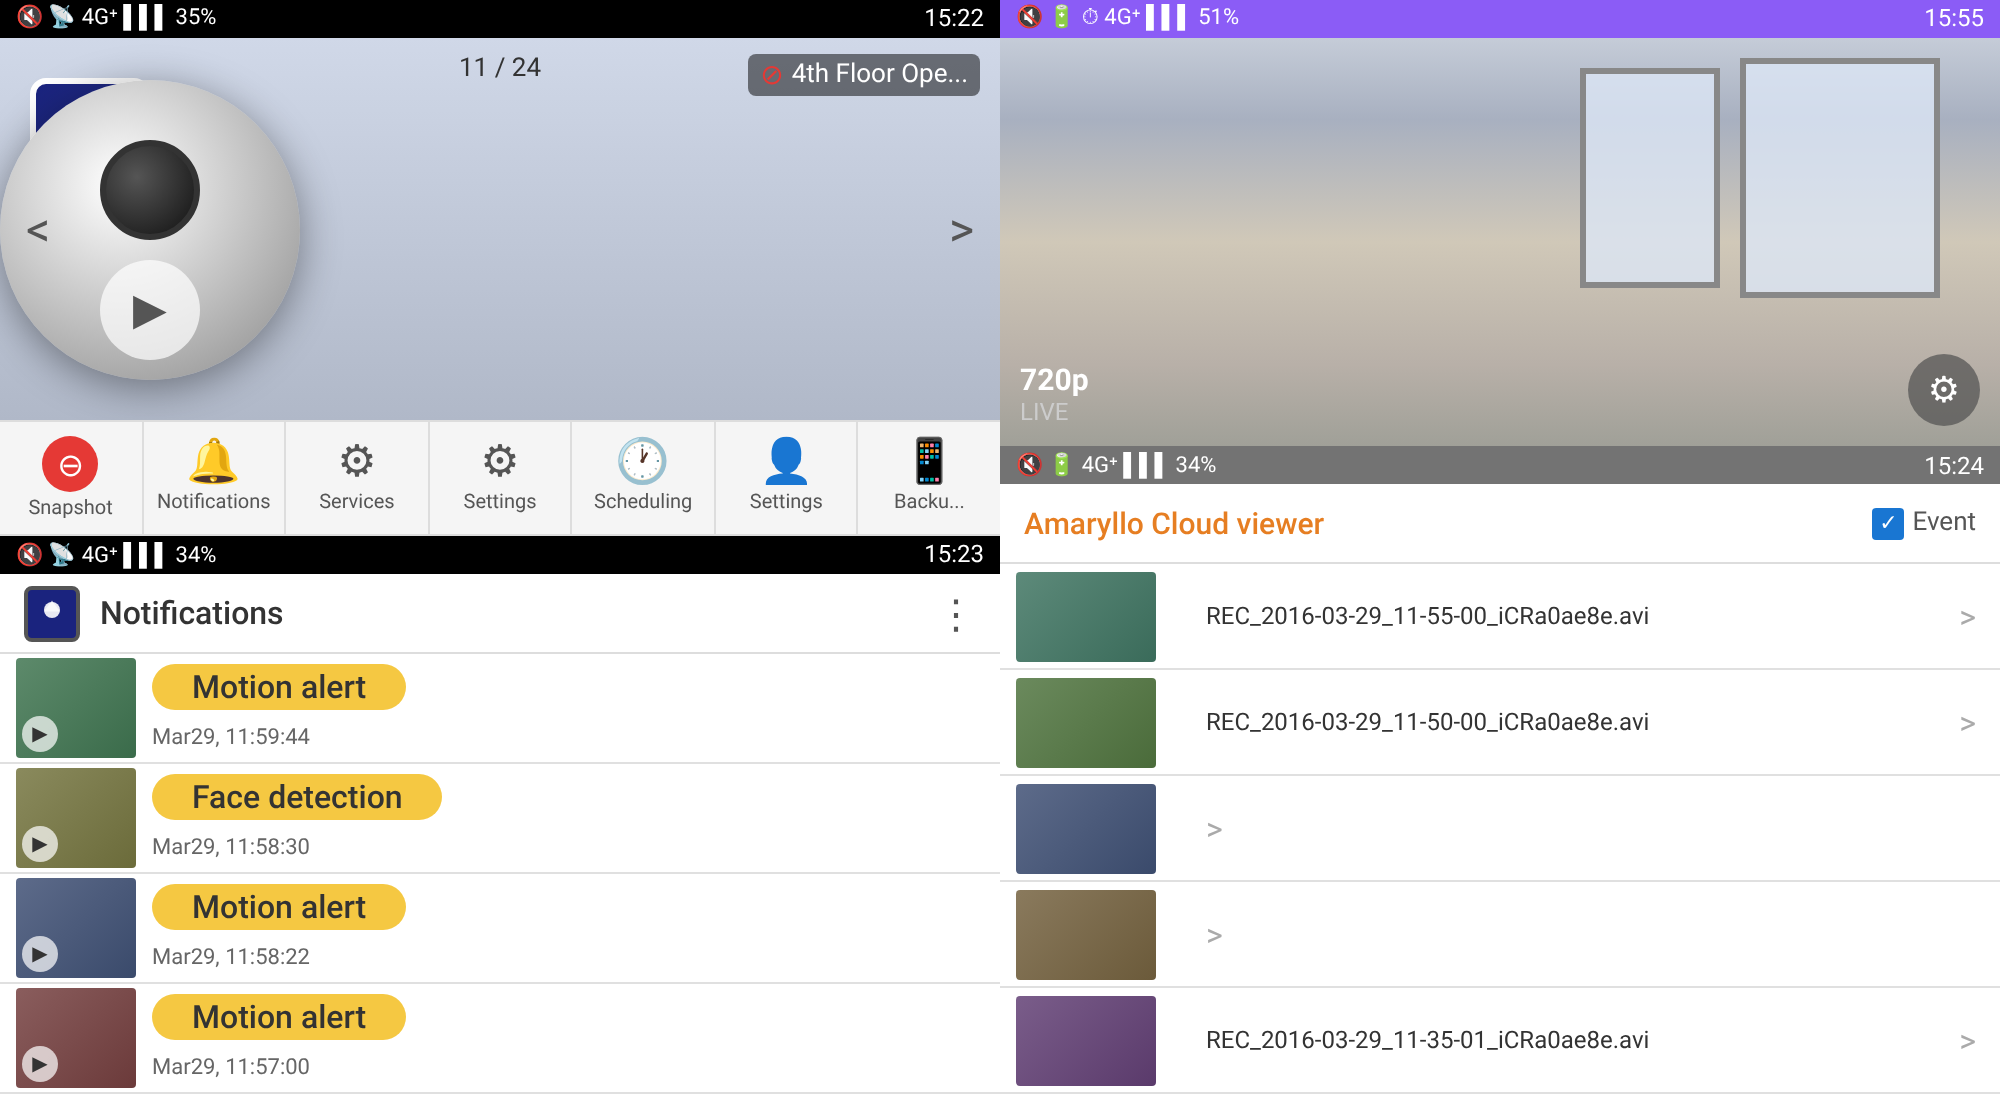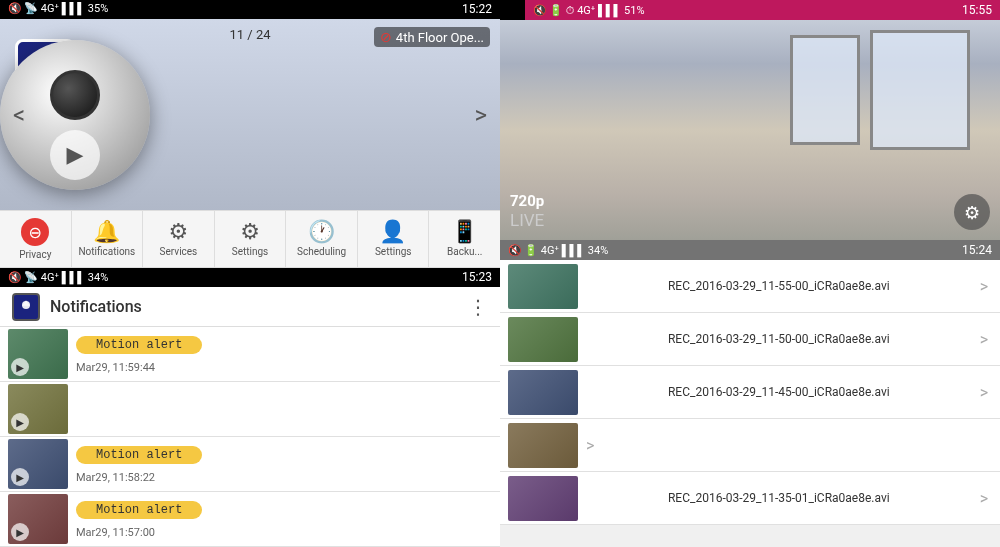--- a/index.html
+++ b/index.html
@@ -287,53 +287,50 @@
       font-size: 10px;
       color: #333;
     }
     .notif-info {
       flex: 1;
     }
     .notif-badge {
       display: inline-block;
       padding: 2px 20px;
       border-radius: 12px;
-      font-size: 12px;
+      font-size: 16px;
       font-weight: 500;
       margin-bottom: 2px;
-      font-family: Liberation Mono, monospace;
     }
     .badge-motion { background: #f5c842; color: #333; }
     .badge-face { background: #f5c842; color: #333; }
     .notif-time {
       font-size: 11px;
       color: #666;
       text-align: right;
     }
 
     
     .right-panel {
       width: 500px;
       height: 547px;
       display: flex;
       flex-direction: column;
       background: #000;
     }
 
     
     .status-bar-right {
-      background: #be185d;
+      background: #8b5cf6;
       color: #fff;
       font-size: 11px;
       display: flex;
       justify-content: space-between;
-      align-items: center;
       padding: 2px 8px;
       height: 20px;
-      margin-left: 25px;
     }
 
     
     .live-view {
       height: 220px;
       background: linear-gradient(160deg, #c8cdd8 0%, #9098a8 30%, #d4cbb8 60%, #b8b0a0 100%);
       position: relative;
       overflow: hidden;
     }
     .live-room {
@@ -361,21 +358,21 @@
       border: 3px solid #888;
     }
     .live-badge {
       position: absolute;
       bottom: 10px;
       left: 10px;
       color: #fff;
       font-size: 13px;
     }
     .live-badge .res { font-weight: bold; font-size: 15px; }
-    .live-badge .live-text { font-size: 17px; color: #ccc; }
+    .live-badge .live-text { font-size: 12px; color: #ccc; }
     .live-settings {
       position: absolute;
       bottom: 10px;
       right: 10px;
       width: 36px;
       height: 36px;
       background: rgba(80,80,80,0.7);
       border-radius: 50%;
       display: flex;
       align-items: center;
@@ -439,24 +436,23 @@
     .cloud-list {
       flex: 1;
       overflow: hidden;
     }
     .cloud-item {
       background: #fff;
       display: flex;
       align-items: center;
       border-bottom: 1px solid #e0e0e0;
       height: 53px;
-      gap: 8px;
+      gap: 25px;
       padding: 0 12px 0 8px;
       cursor: pointer;
-      text-align: center;
     }
     .cloud-thumb {
       width: 70px;
       height: 45px;
       border-radius: 2px;
       flex-shrink: 0;
     }
     .cloud-thumb-1 { background: linear-gradient(135deg, #5d8a7a, #3a6b5a); }
     .cloud-thumb-2 { background: linear-gradient(135deg, #6b8a5d, #4a6b3a); }
     .cloud-thumb-3 { background: linear-gradient(135deg, #5d6b8a, #3a4a6b); }
@@ -511,21 +507,21 @@
       <div class="play-btn">▶</div>
     </div>
 
     <div class="nav-arrow left">&lt;</div>
     <div class="nav-arrow right">&gt;</div>
   </div>
 
   <div class="tab-bar">
     <div class="tab-item">
       <div class="privacy-icon">⊖</div>
-      <span>Privacy</span>
+      <span>Snapshot</span>
     </div>
     <div class="tab-item">
       <span class="tab-icon">🔔</span>
       <span>Notifications</span>
     </div>
     <div class="tab-item">
       <span class="tab-icon">⚙</span>
       <span>Services</span>
     </div>
     <div class="tab-item">
@@ -570,20 +566,24 @@
         </div>
         <div class="notif-info">
           <span class="notif-badge badge-motion">Motion alert</span><br>
           <span class="notif-time">Mar29, 11:59:44</span>
         </div>
       </div>
       <div class="notif-item">
         <div class="notif-thumb notif-thumb-2">
           <div class="play-overlay">▶</div>
         </div>
+        <div class="notif-info">
+          <span class="notif-badge badge-face">Face detection</span><br>
+          <span class="notif-time">Mar29, 11:58:30</span>
+        </div>
       </div>
       <div class="notif-item">
         <div class="notif-thumb notif-thumb-3">
           <div class="play-overlay">▶</div>
         </div>
         <div class="notif-info">
           <span class="notif-badge badge-motion">Motion alert</span><br>
           <span class="notif-time">Mar29, 11:58:22</span>
         </div>
       </div>
@@ -619,35 +619,41 @@
     </div>
     <div class="live-settings">⚙</div>
   </div>
 
   <div class="status-bar-cloud">
     <span>🔇 🔋 4G⁺ ▌▌▌ 34%</span>
     <span class="sb-time">15:24</span>
   </div>
 
   <div class="cloud-panel">
+    <div class="cloud-header">
+      <span class="cloud-title">Amaryllo Cloud viewer</span>
+      <div class="cloud-event">
+        <div class="event-checkbox">✓</div>
+        <span>Event</span>
+      </div>
+    </div>
 
     <div class="cloud-list">
       <div class="cloud-item">
         <div class="cloud-thumb cloud-thumb-1"></div>
         <span class="cloud-filename">REC_2016-03-29_11-55-00_iCRa0ae8e.avi</span>
         <span class="cloud-arrow">&gt;</span>
       </div>
       <div class="cloud-item">
         <div class="cloud-thumb cloud-thumb-2"></div>
         <span class="cloud-filename">REC_2016-03-29_11-50-00_iCRa0ae8e.avi</span>
         <span class="cloud-arrow">&gt;</span>
       </div>
       <div class="cloud-item">
         <div class="cloud-thumb cloud-thumb-3"></div>
-        <span class="cloud-filename">REC_2016-03-29_11-45-00_iCRa0ae8e.avi</span>
         <span class="cloud-arrow">&gt;</span>
       </div>
       <div class="cloud-item">
         <div class="cloud-thumb cloud-thumb-4"></div>
         <span class="cloud-arrow">&gt;</span>
       </div>
       <div class="cloud-item">
         <div class="cloud-thumb cloud-thumb-5"></div>
         <span class="cloud-filename">REC_2016-03-29_11-35-01_iCRa0ae8e.avi</span>
         <span class="cloud-arrow">&gt;</span>

